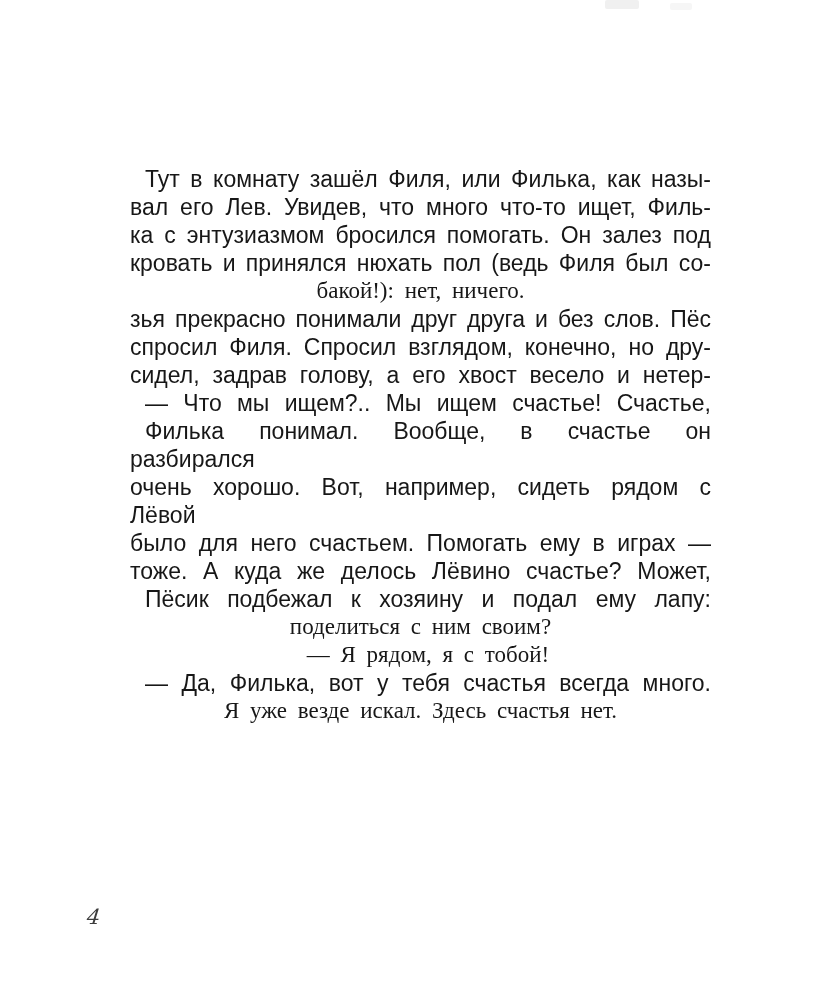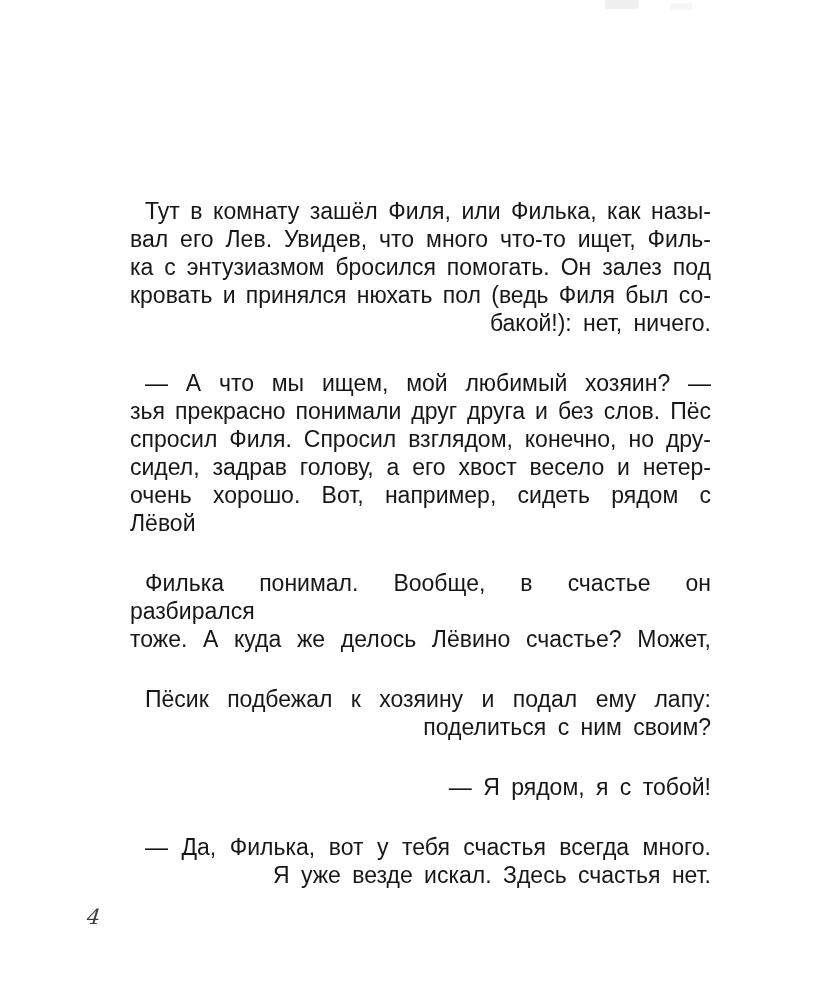--- a/index.html
+++ b/index.html
@@ -28,27 +28,27 @@
   .line {
     white-space: normal;
   }
   
   .j {
     text-align: justify;
     text-align-last: justify;
   }
   
   .e {
-    text-align: right;
+    text-align: center;
     word-spacing: 5px;
+    font-family: Liberation Serif, serif;
   }
   
   .in {
     text-indent: 15px;
-    margin-top: 32px;
   }
   .page-number {
     position: absolute;
     left: 87px;
     top: 905px;
     font-family: "DejaVu Serif", serif;
     font-style: italic;
     font-size: 21px;
     color: #3d3d3d;
     transform: skewX(-6deg);
@@ -73,26 +73,27 @@
 
   <div class="artifact artifact-1"></div>
   <div class="artifact artifact-2"></div>
 
   <div class="text-block">
     <div class="line j in">Тут в комнату зашёл Филя, или Филька, как назы-</div>
     <div class="line j">вал его Лев. Увидев, что много что-то ищет, Филь-</div>
     <div class="line j">ка с энтузиазмом бросился помогать. Он залез под</div>
     <div class="line j">кровать и принялся нюхать пол (ведь Филя был со-</div>
     <div class="line e">бакой!): нет, ничего.</div>
-    <div class="line j in">— А что мы ищем, мой любимый хозяин? —</div>
     <div class="line j">зья прекрасно понимали друг друга и без слов. Пёс</div>
     <div class="line j">спросил Филя. Спросил взглядом, конечно, но дру-</div>
     <div class="line j">сидел, задрав голову, а его хвост весело и нетер-</div>
+    <div class="line j in">— Что мы ищем?.. Мы ищем счастье! Счастье,</div>
+    <div class="line j in">Филька понимал. Вообще, в счастье он разбирался</div>
     <div class="line j">очень хорошо. Вот, например, сидеть рядом с Лёвой</div>
-    <div class="line j in">Филька понимал. Вообще, в счастье он разбирался</div>
+    <div class="line j">было для него счастьем. Помогать ему в играх —</div>
     <div class="line j">тоже. А куда же делось Лёвино счастье? Может,</div>
     <div class="line j in">Пёсик подбежал к хозяину и подал ему лапу:</div>
     <div class="line e">поделиться с ним своим?</div>
     <div class="line e in">— Я рядом, я с тобой!</div>
     <div class="line j in">— Да, Филька, вот у тебя счастья всегда много.</div>
     <div class="line e">Я уже везде искал. Здесь счастья нет.</div>
   </div>
 
   <div class="page-number">4</div>
 

